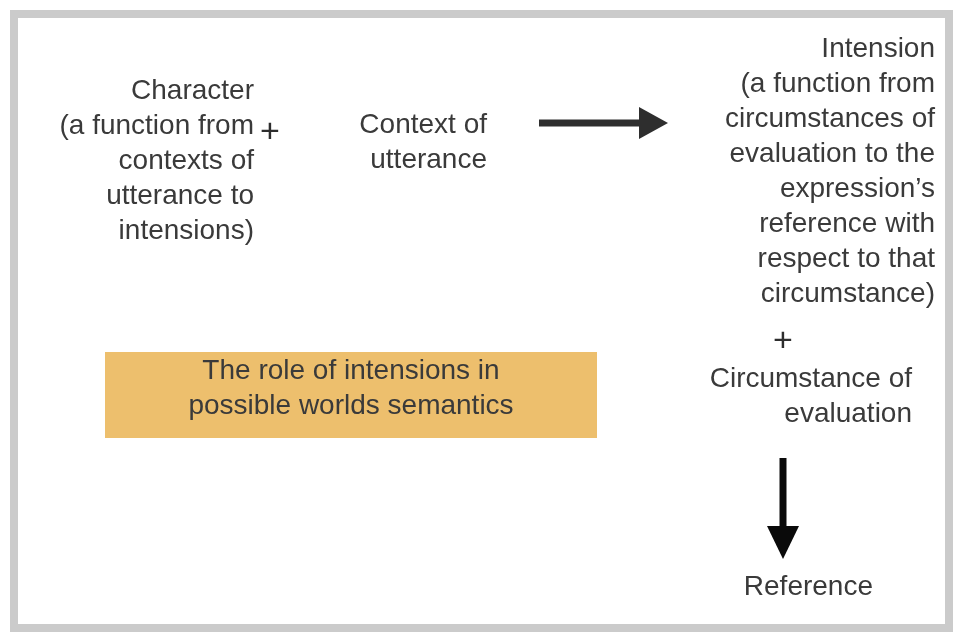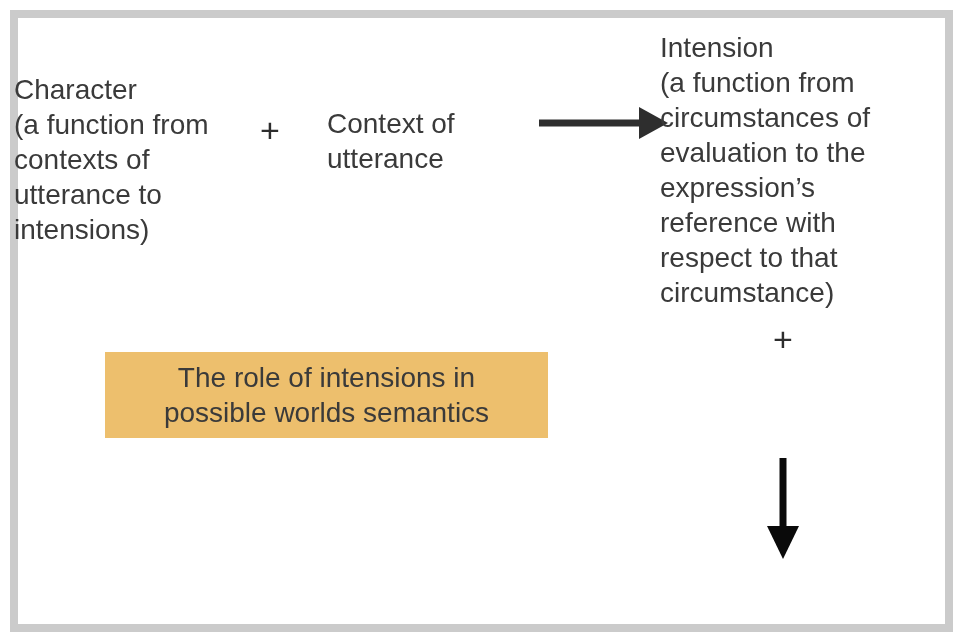--- a/index.html
+++ b/index.html
@@ -23,21 +23,21 @@
     width: 943px;
     height: 622px;
     box-sizing: border-box;
     border: 8px solid #cbcbcb;
     background: transparent;
   }
   .textblock {
     position: absolute;
     font-size: 28px;
     line-height: 35px;
-    text-align: left;
+    text-align: right;
     white-space: pre-line;
     color: #3a3a3a;
   }
   .plus {
     position: absolute;
     font-size: 34px;
     line-height: 40px;
     text-align: center;
     color: #2d2d2d;
   }
@@ -58,25 +58,25 @@
   .arrow-down {
     position: absolute;
     left: 761px;
     top: 452px;
     color: #0a0a0a;
   }
   .caption-box {
     position: absolute;
     left: 105px;
     top: 352px;
-    width: 443px;
+    width: 492px;
     height: 86px;
     background: #edbf6d;
     display: flex;
-    align-items: center;
+    align-items: flex-start;
     justify-content: center;
   }
   .caption-text {
     font-size: 28px;
     line-height: 35px;
     text-align: center;
     white-space: pre-line;
     color: #3a3a3a;
   }
 </style>
@@ -107,25 +107,28 @@
 (a function from
 circumstances of
 evaluation to the
 expression’s
 reference with
 respect to that
 circumstance)</div>
 
   <div class="plus plus-right">+</div>
 
+  <div class="textblock circumstance-node">Circumstance of
+evaluation</div>
 
   <svg class="arrow-down" width="44" height="112" viewBox="0 0 44 112" style="color: rgb(10, 10, 10);">
     <line x1="22" y1="6" x2="22" y2="78" stroke="currentColor" stroke-width="7"></line>
     <polygon points="6,74 38,74 22,107" fill="currentColor"></polygon>
   </svg>
 
+  <div class="textblock reference-node">Reference</div>
 
   <div class="caption-box" style="background: rgb(237, 191, 109);">
     <div class="caption-text">The role of intensions in
 possible worlds semantics</div>
   </div>
 
 </div>
 
 </body></html>

